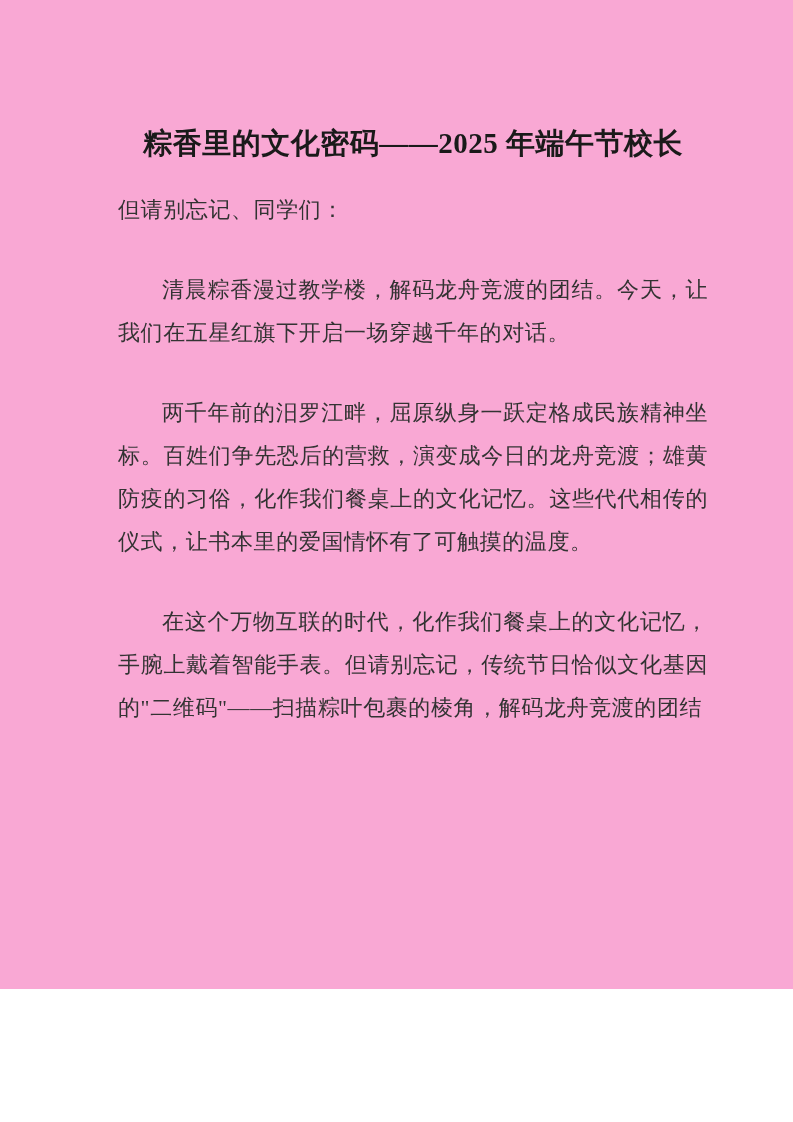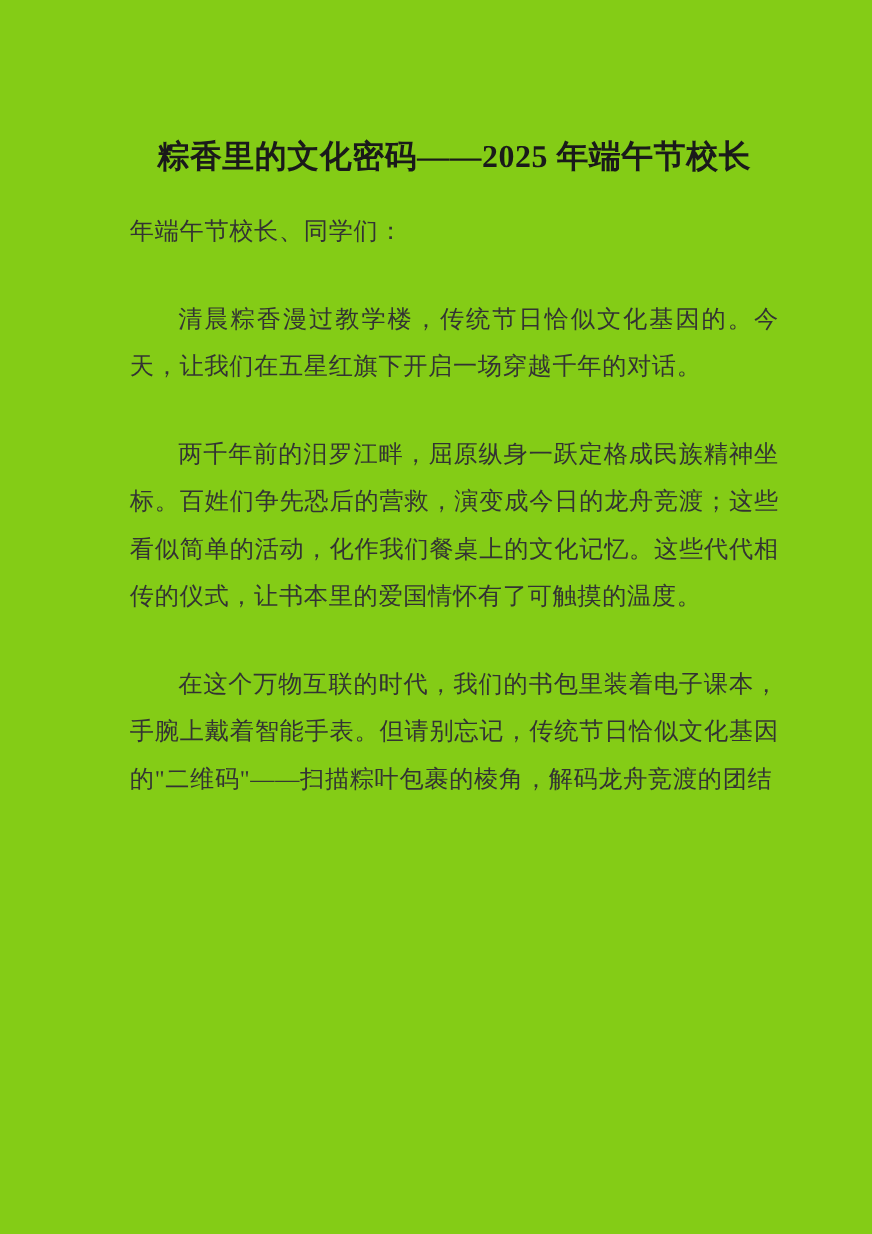--- a/index.html
+++ b/index.html
@@ -3,22 +3,22 @@
 <meta charset="utf-8">
 <style>
   html, body {
     margin: 0;
     padding: 0;
     background: #ffffff;
   }
   .page {
     position: relative;
     width: 793px;
-    height: 1122px;
-    background: #84cc16;
+    height: 989px;
+    background: #f9a8d4;
     overflow: hidden;
     font-family: "Liberation Serif", "DejaVu Serif", serif;
   }
   .content {
     position: absolute;
     left: 118px;
     top: 117px;
     width: 590px;
   }
   .doc-title {
@@ -55,23 +55,23 @@
 </head>
 <body>
 
 <div class="page">
   <div class="content">
 
     <h1 class="doc-title">
       <span class="title-line">粽香里的文化密码——2025 年端午节校长</span>
     </h1>
 
-    <p class="para greeting">年端午节校长、同学们：</p>
+    <p class="para greeting">但请别忘记、同学们：</p>
 
-    <p class="para body-para">清晨粽香漫过教学楼，传统节日恰似文化基因的。今天，让我们在五星红旗下开启一场穿越千年的对话。</p>
+    <p class="para body-para">清晨粽香漫过教学楼，解码龙舟竞渡的团结。今天，让我们在五星红旗下开启一场穿越千年的对话。</p>
 
-    <p class="para body-para">两千年前的汨罗江畔，屈原纵身一跃定格成民族精神坐标。百姓们争先恐后的营救，演变成今日的龙舟竞渡；这些看似简单的活动，化作我们餐桌上的文化记忆。这些代代相传的仪式，让书本里的爱国情怀有了可触摸的温度。</p>
+    <p class="para body-para">两千年前的汨罗江畔，屈原纵身一跃定格成民族精神坐标。百姓们争先恐后的营救，演变成今日的龙舟竞渡；雄黄防疫的习俗，化作我们餐桌上的文化记忆。这些代代相传的仪式，让书本里的爱国情怀有了可触摸的温度。</p>
 
 
-    <p class="para body-para">在这个万物互联的时代，我们的书包里装着电子课本，手腕上戴着智能手表。但请别忘记，传统节日恰似文化基因的"二维码"——扫描粽叶包裹的棱角，解码龙舟竞渡的团结</p>
+    <p class="para body-para">在这个万物互联的时代，化作我们餐桌上的文化记忆，手腕上戴着智能手表。但请别忘记，传统节日恰似文化基因的"二维码"——扫描粽叶包裹的棱角，解码龙舟竞渡的团结</p>
 
   </div>
 </div>
 
 </body></html>

